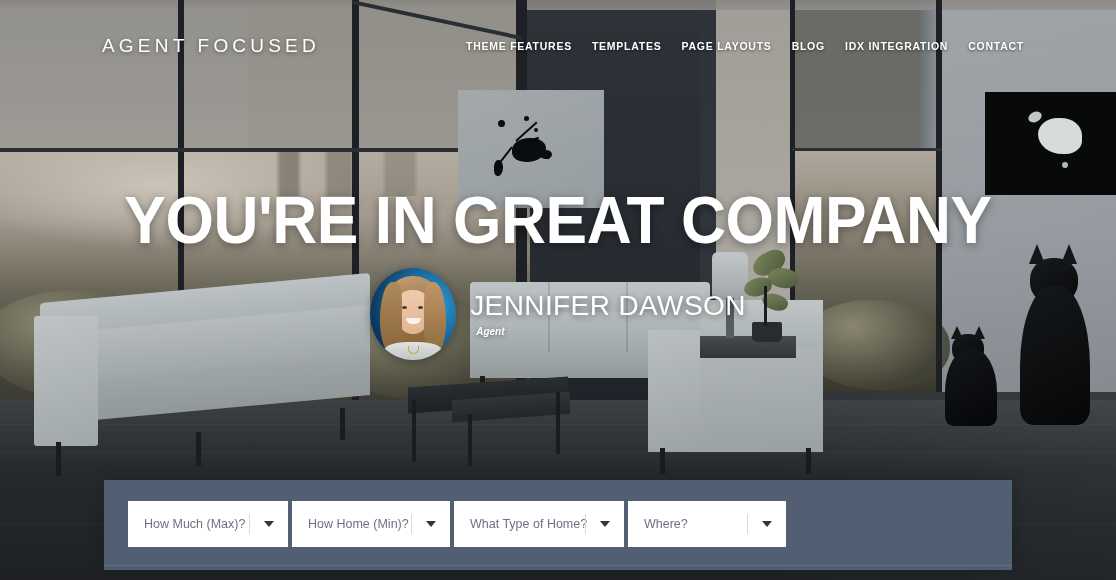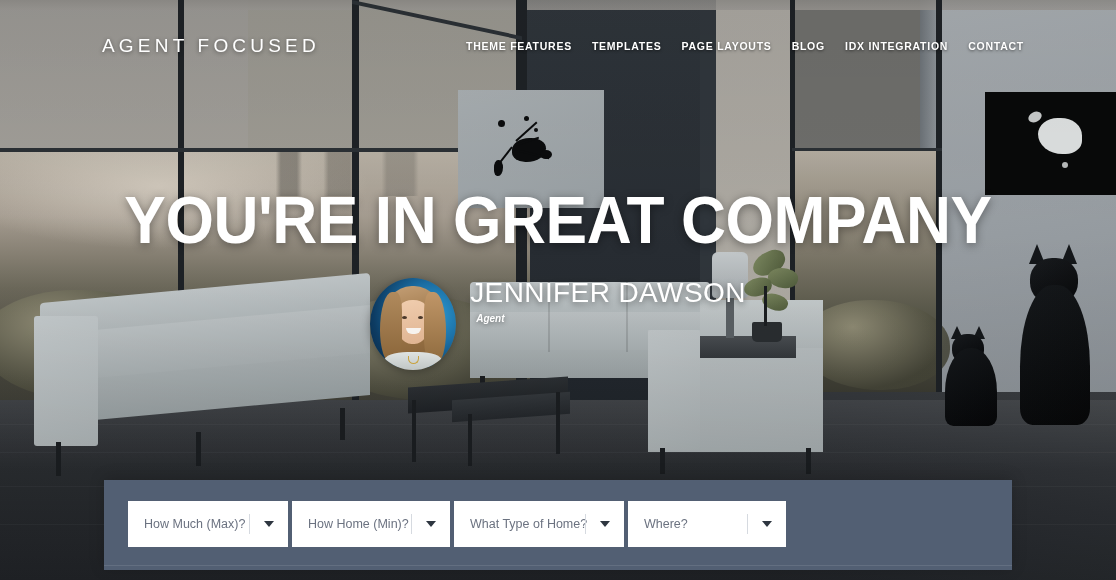--- a/index.html
+++ b/index.html
@@ -220,22 +220,22 @@
     font-size:67px;
     font-weight:700;
     letter-spacing:-.5px;
     transform:scaleX(.93);
     text-shadow:0 2px 10px rgba(0,0,0,.4);
     white-space:nowrap;
     line-height:1;
   }
 
   #agent-block {
-    position:absolute; left:0; top:278px; width:1116px;
-    display:flex; justify-content:center;
+    position:absolute; left:0; top:268px; width:1116px;
+    display:flex; align-items:center; justify-content:center;
     z-index:18;
   }
   #avatar {
     width:86px; height:92px; border-radius:50%;
     margin-right:14px;
     position:relative; overflow:hidden;
     background:radial-gradient(circle at 72% 40%, #2f9fd8 0%, #1b6ea4 38%, #0d3c63 70%, #071f36 100%);
     box-shadow:0 2px 10px rgba(0,0,0,.35);
     flex:none;
   }

